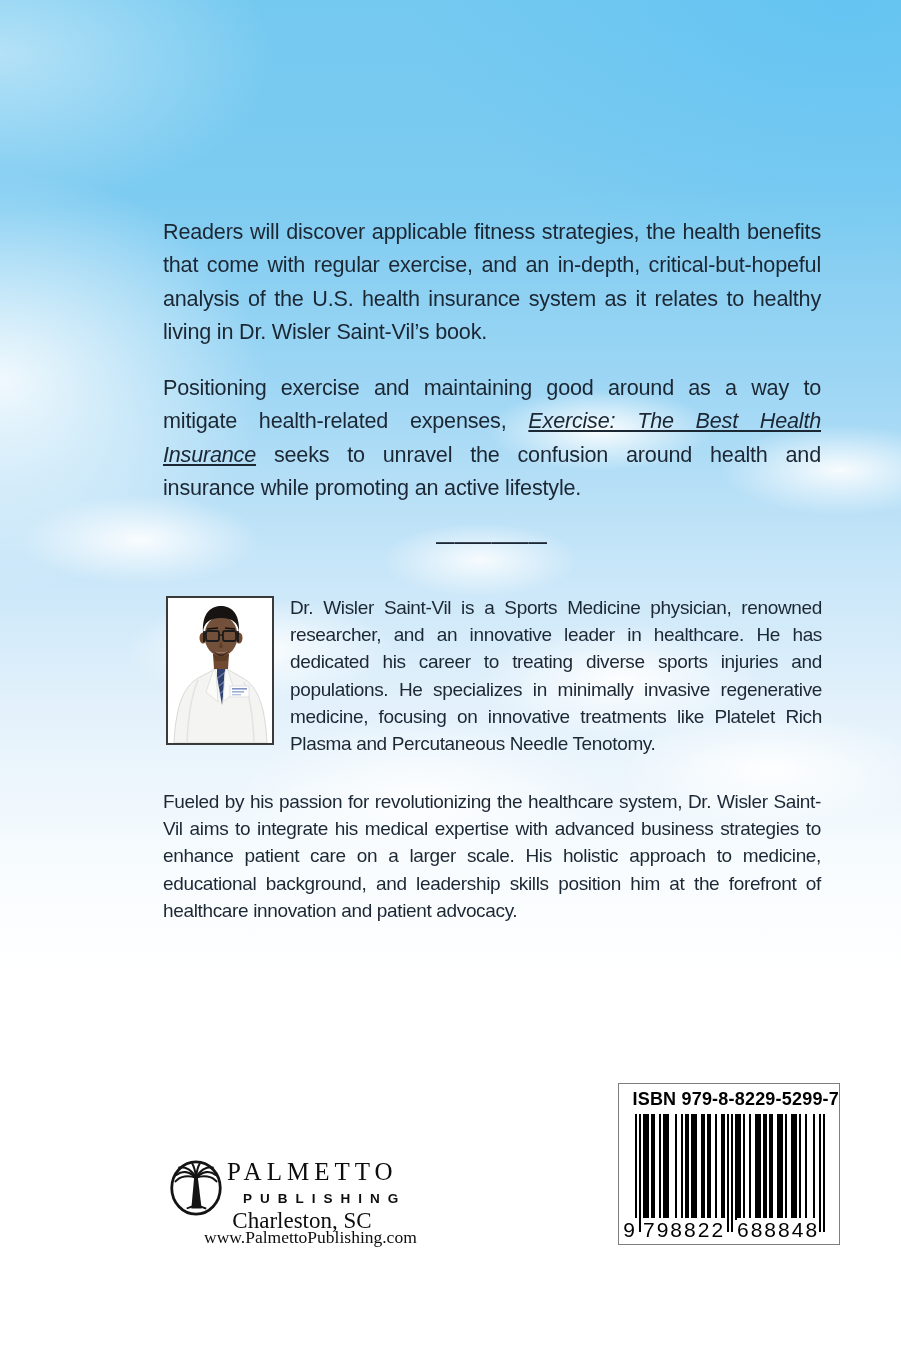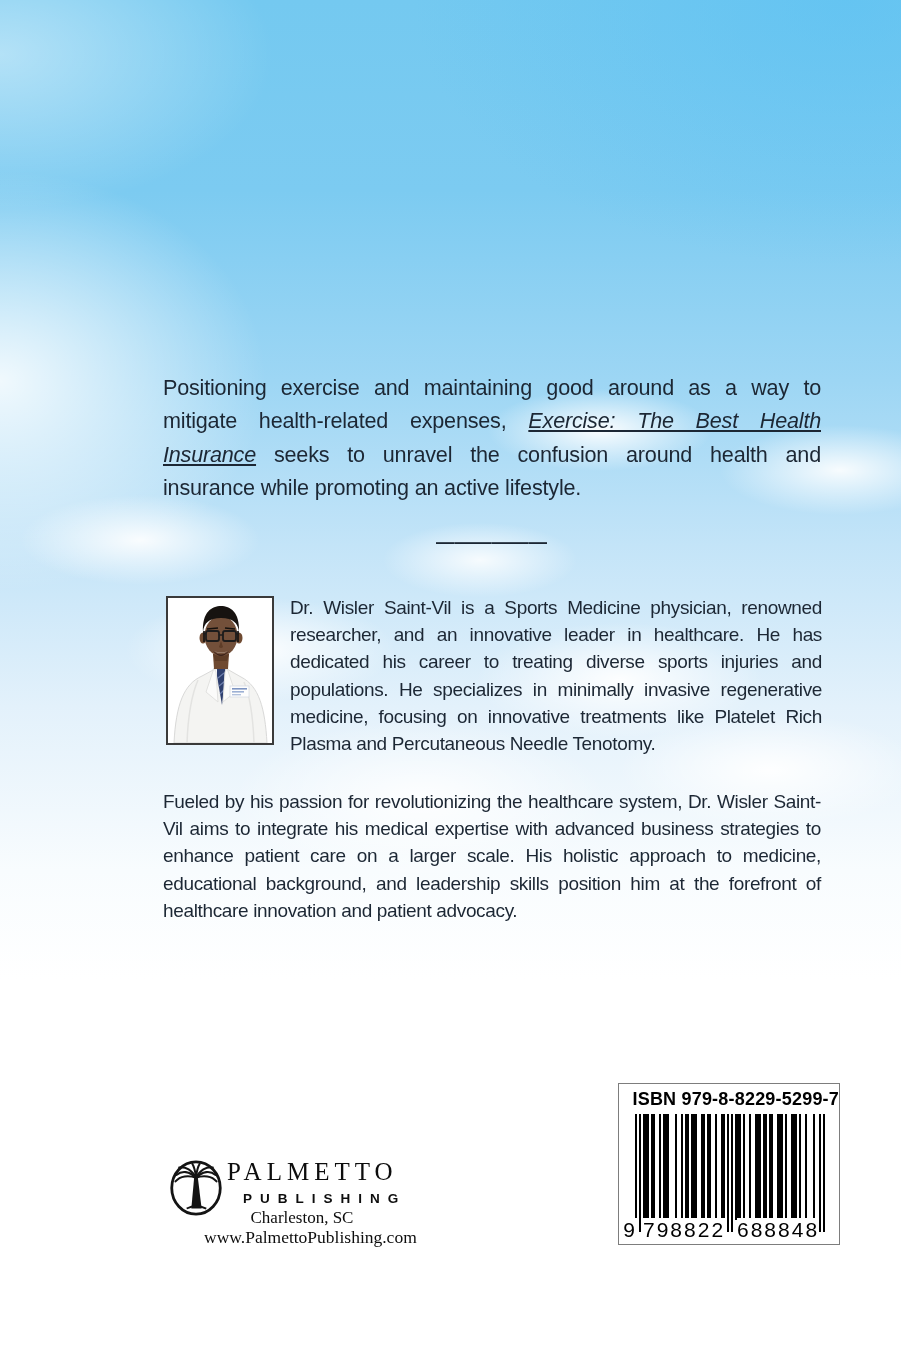--- a/index.html
+++ b/index.html
@@ -56,21 +56,21 @@
     font-family:"Liberation Serif",serif;font-size:25px;color:#0d0d0d;
     letter-spacing:5px;white-space:nowrap;
   }
   .pub-sub{
     position:absolute;left:243px;top:1191px;
     font-family:"Liberation Sans",sans-serif;font-weight:bold;font-size:13.5px;color:#0d0d0d;
     letter-spacing:8px;white-space:nowrap;
   }
   .pub-loc{
     position:absolute;left:202px;top:1208px;width:200px;text-align:center;
-    font-family:"Liberation Serif",serif;font-size:17px;color:#0d0d0d;
+    font-family:"Liberation Serif",serif;font-size:23px;color:#0d0d0d;
   }
   .pub-web{
     position:absolute;left:204px;top:1227px;width:200px;text-align:center;
     font-family:"Liberation Serif",serif;font-size:17.5px;color:#0d0d0d;
   }
   
   .isbn-box{
     position:absolute;left:618px;top:1083px;width:222px;height:162px;
     background:#fff;border:1px solid #7d7d7d;box-sizing:border-box;
   }
@@ -88,20 +88,21 @@
   }
   .bc-p{left:2px;width:16px;letter-spacing:0;}
   .bc-g1{left:24px;width:82px;}
   .bc-g2{left:118px;width:82px;}
 </style>
 </head>
 <body>
 
 <div class="page">
 
+  <p class="para big" style="top:193px;">Readers will discover applicable fitness strategies, the health benefits that come with regular exercise, and an in-depth, critical-but-hopeful analysis of the U.S. health insurance system as it relates to healthy living in Dr. Wisler Saint-Vil’s book.</p>
 
   <p class="para big" style="top:349px;"><span>Positioning exercise and maintaining good around as a way to mitigate health-related expenses, </span><span class="book-title">Exercise: The Best Health Insurance</span><span> seeks to unravel the confusion around health and insurance while promoting an active lifestyle.</span></p>
 
   <div class="divider">——————</div>
 
   <div class="author-photo">
     <svg viewBox="0 0 104 145">
       <rect x="0" y="0" width="104" height="145" fill="#ffffff"></rect>
 
       <path d="M6,145 C8,106 16,86 34,78 L47,71 L59,71 L73,79 C91,88 97,110 99,145 Z" fill="#f4f4f2" stroke="#d9d9d8" stroke-width="1"></path>

